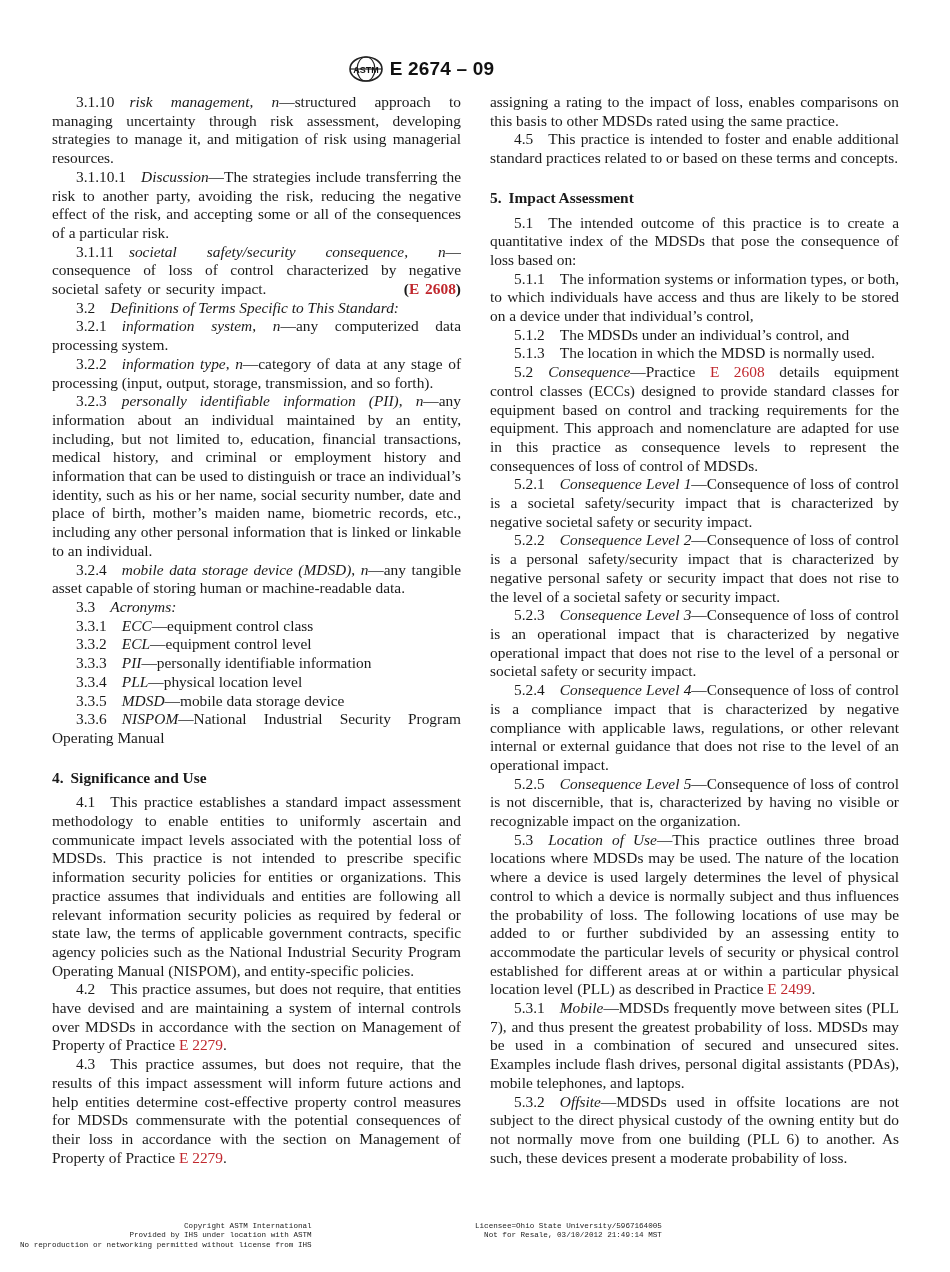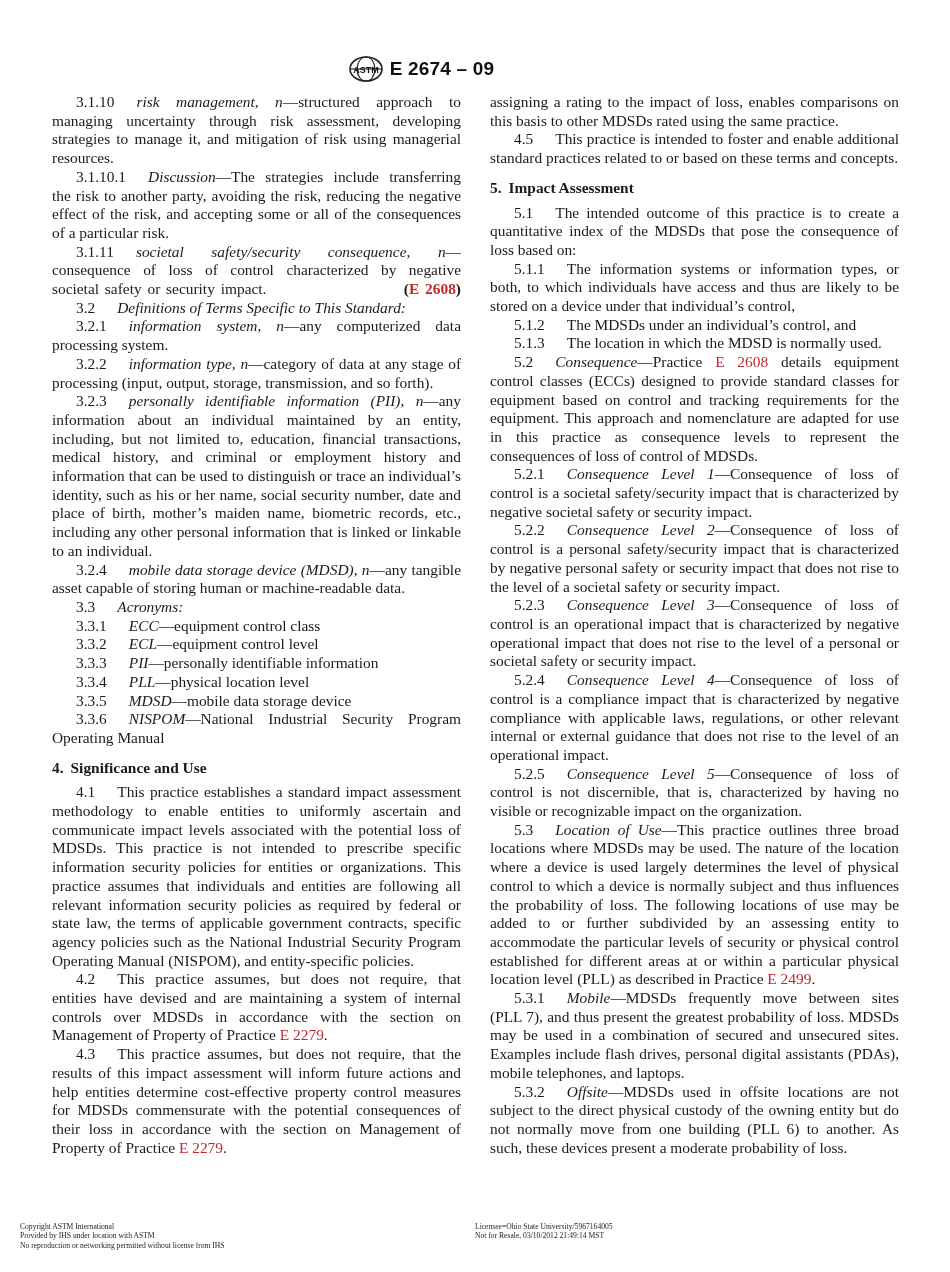--- a/index.html
+++ b/index.html
@@ -5,28 +5,28 @@
   html, body { margin: 0; padding: 0; background: #ffffff; }
   body { width: 950px; height: 1272px; position: relative; overflow: hidden; color: #1a1a1a; }
   .header { position: absolute; top: 52px; left: 0; width: 842px; height: 34px; display: flex; justify-content: center; align-items: center; }
   .header .logo { width: 36px; height: 28px; margin-right: 6px; }
   .header .docnum { font-family: "Liberation Sans", sans-serif; font-weight: bold; font-size: 19px; letter-spacing: 0.2px; color: #111; }
   .col { position: absolute; top: 93px; width: 409px; font-family: "Liberation Serif", serif; font-size: 15.4px; line-height: 18.7px; text-align: justify; }
   .col.left { left: 52px; }
   .col.right { left: 490px; }
   .p { margin: 0; text-indent: 24px; }
   .p.noindent { text-indent: 0; }
-  .num { margin-right: 22px; }
+  .num { margin-right: 15px; }
   .term { font-style: italic; }
   .link { color: #c0272d; }
   .link.bold { font-weight: bold; }
   .ref-right { float: right; font-weight: bold; }
-  .h { font-weight: bold; margin: 11px 0 6px 0; text-indent: 0; }
+  .h { font-weight: bold; margin: 21px 0 6px 0; text-indent: 0; }
   .h .hnum { margin-right: 7px; }
-  .footer { position: absolute; top: 1222px; font-family: Liberation Serif, serif; font-size: 7.6px; line-height: 9.3px; color: #222; }
+  .footer { position: absolute; top: 1222px; font-family: Liberation Mono, monospace; font-size: 7.6px; line-height: 9.3px; color: #222; text-align: right; }
   .footer.left { left: 20px; }
   .footer.right { left: 475px; }
 </style>
 </head>
 <body>
 
 <div class="header">
   <svg class="logo" viewBox="0 0 36 28">
     <ellipse cx="18" cy="14" rx="16" ry="12" fill="none" stroke="#222" stroke-width="1.6"></ellipse>
     <ellipse cx="18" cy="14" rx="9" ry="12" fill="none" stroke="#222" stroke-width="1.2"></ellipse>

